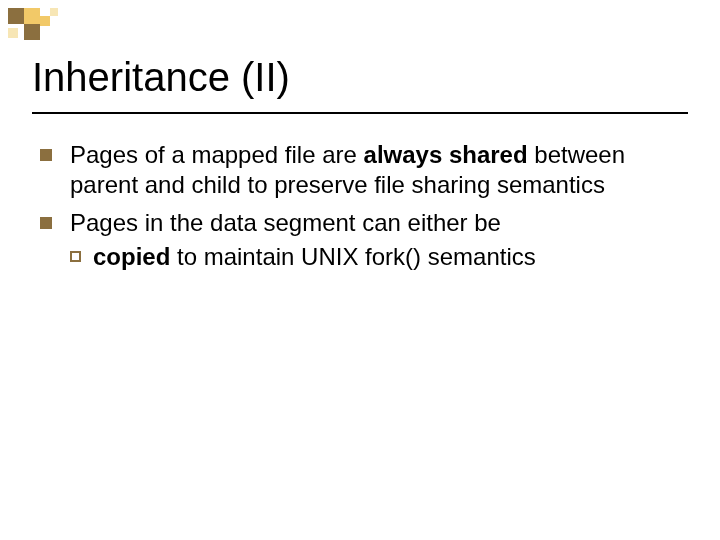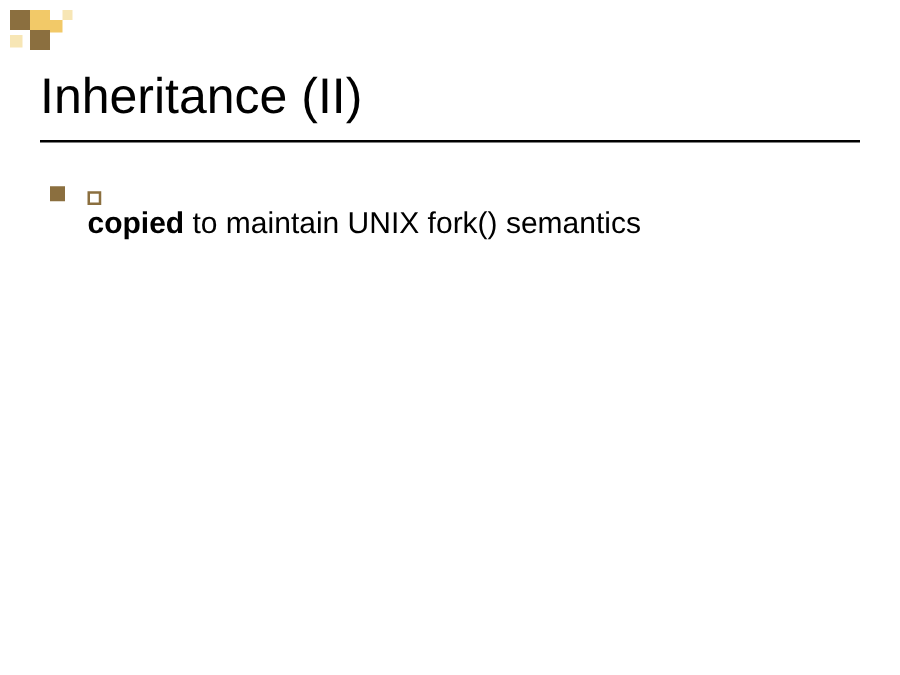--- a/index.html
+++ b/index.html
@@ -67,21 +67,20 @@
     margin-right: 18px;
   }
   .l1-body {
     flex: 1 1 auto;
   }
   .l2 {
     display: flex;
     align-items: flex-start;
     margin-top: 4px;
     margin-left: 0px;
-    flex-direction: column;
   }
   .l2-bullet {
     flex: 0 0 auto;
     width: 11px;
     height: 11px;
     border: 2px solid #8b6f3f;
     box-sizing: border-box;
     margin-top: 9px;
     margin-right: 12px;
   }
@@ -102,24 +101,31 @@
     <div class="sq" style="left:32px; top:8px; width:10px; height:10px; background:#f2c968;"></div>
     <div class="sq" style="left:42px; top:0px; width:8px; height:8px; background:#f7e6b5;"></div>
     <div class="sq" style="left:0px; top:20px; width:10px; height:10px; background:#f7e6b5;"></div>
   </div>
 
   <div class="title">Inheritance (II)</div>
   <div class="title-underline"></div>
 
   <div class="content">
 
+    <div class="l1">
+      <div class="l1-bullet"></div>
+      <div class="l1-body">
+        <span>Pages of a mapped file are </span><span class="bold">always shared</span><span> between parent and child to preserve file sharing semantics</span>
+      </div>
+    </div>
 
     <div class="l1">
       <div class="l1-bullet"></div>
       <div class="l1-body">
+        <span>Pages in the data segment can either be</span>
 
         <div class="l2">
           <div class="l2-bullet"></div>
           <div class="l2-body">
             <span class="bold">copied</span><span> to maintain UNIX fork() semantics</span>
           </div>
         </div>
 
 
       </div>

